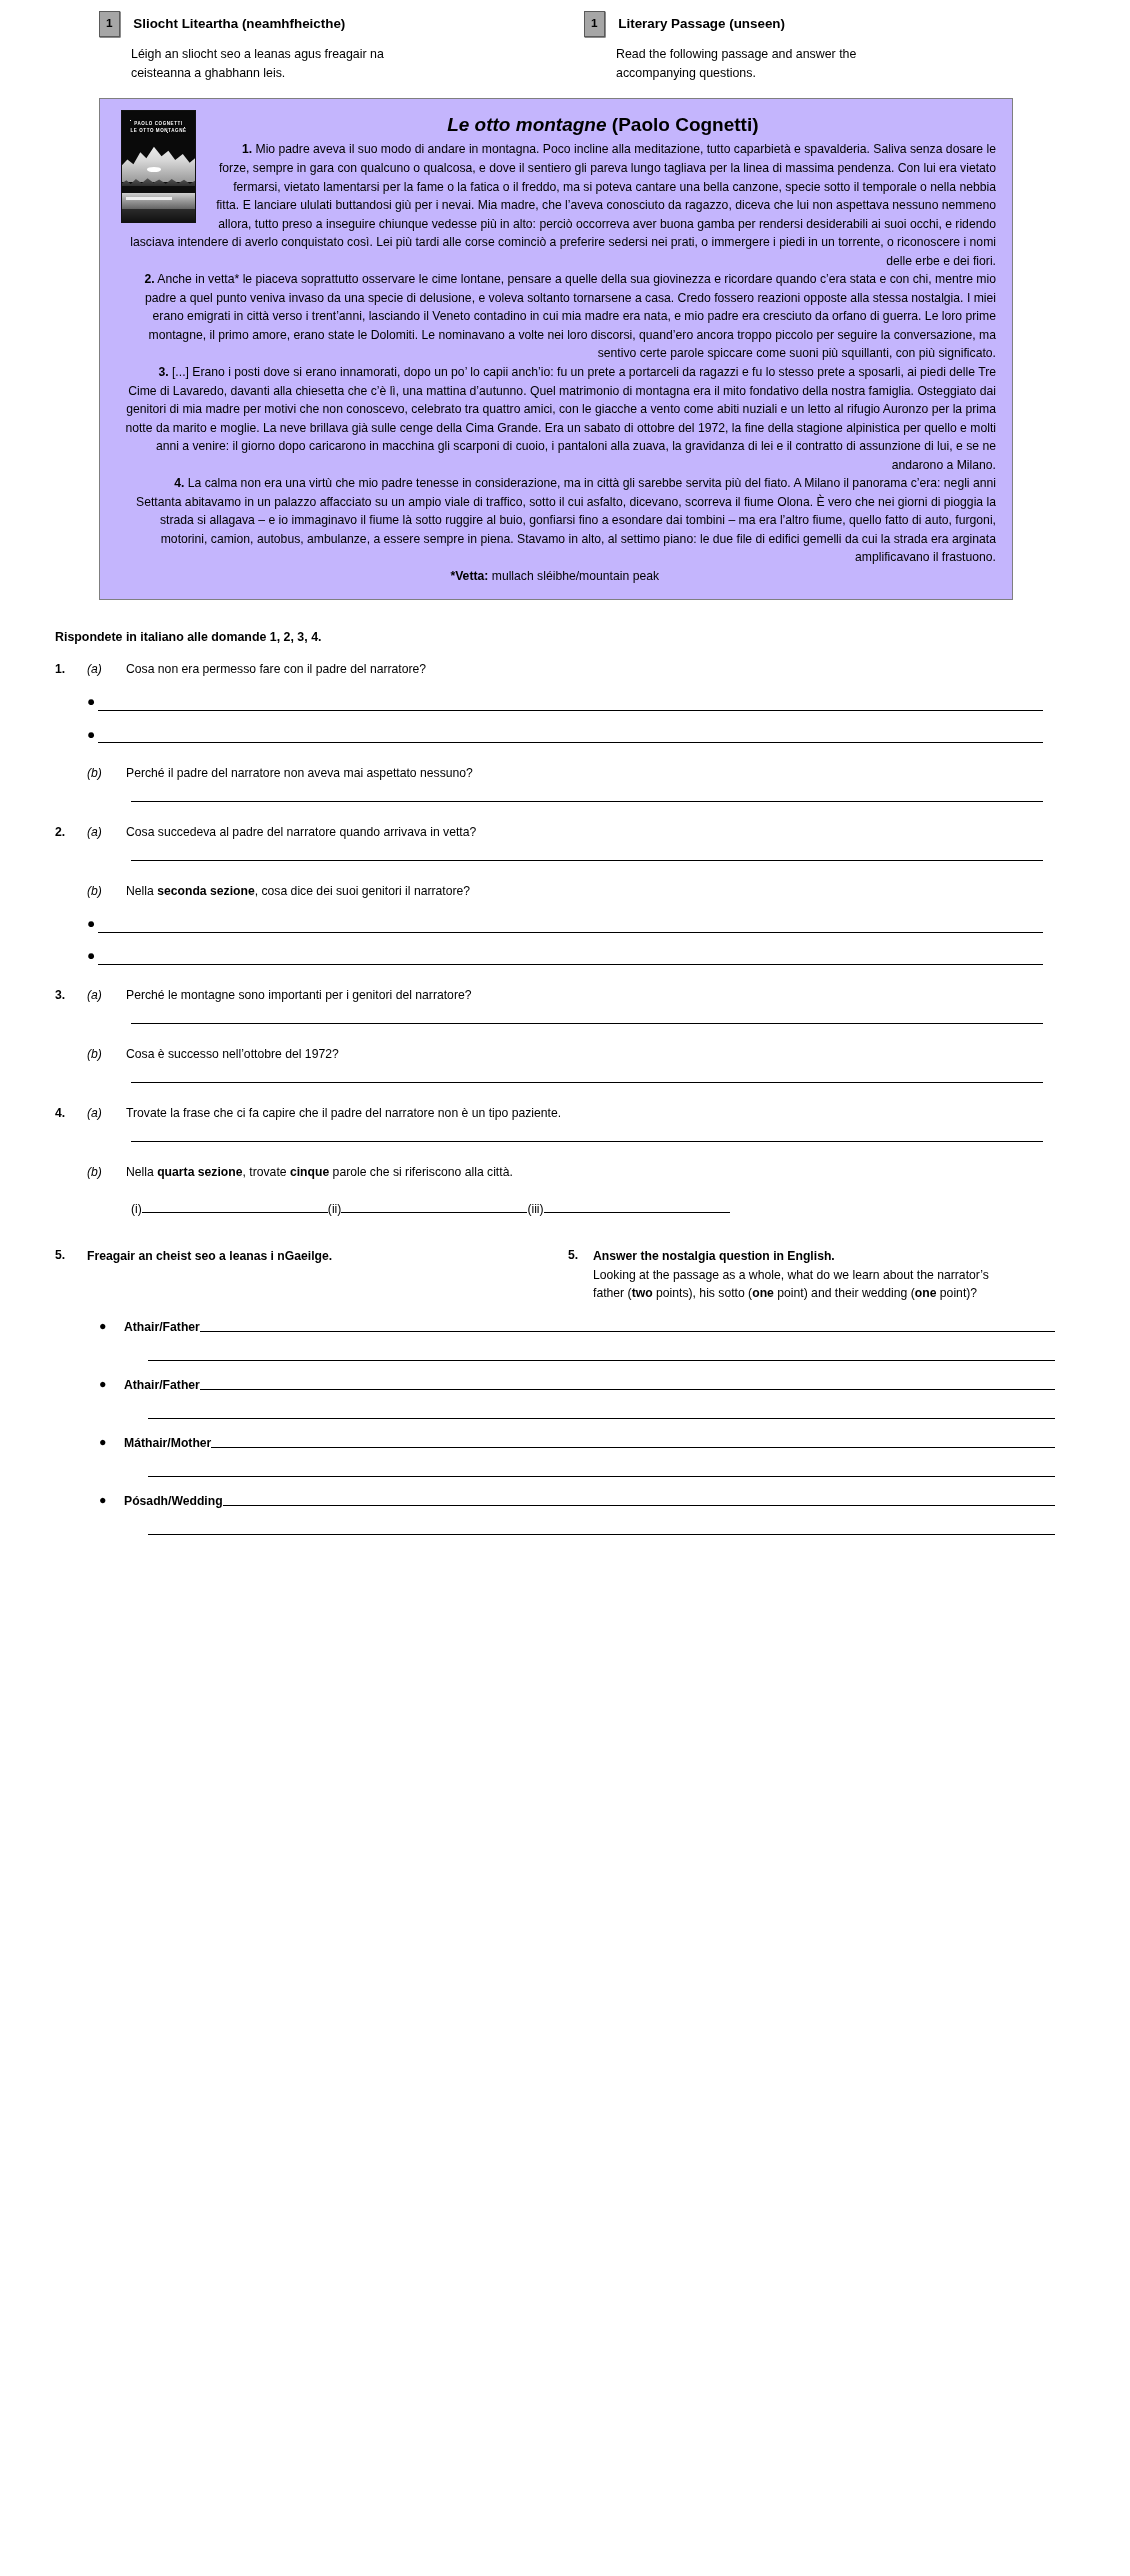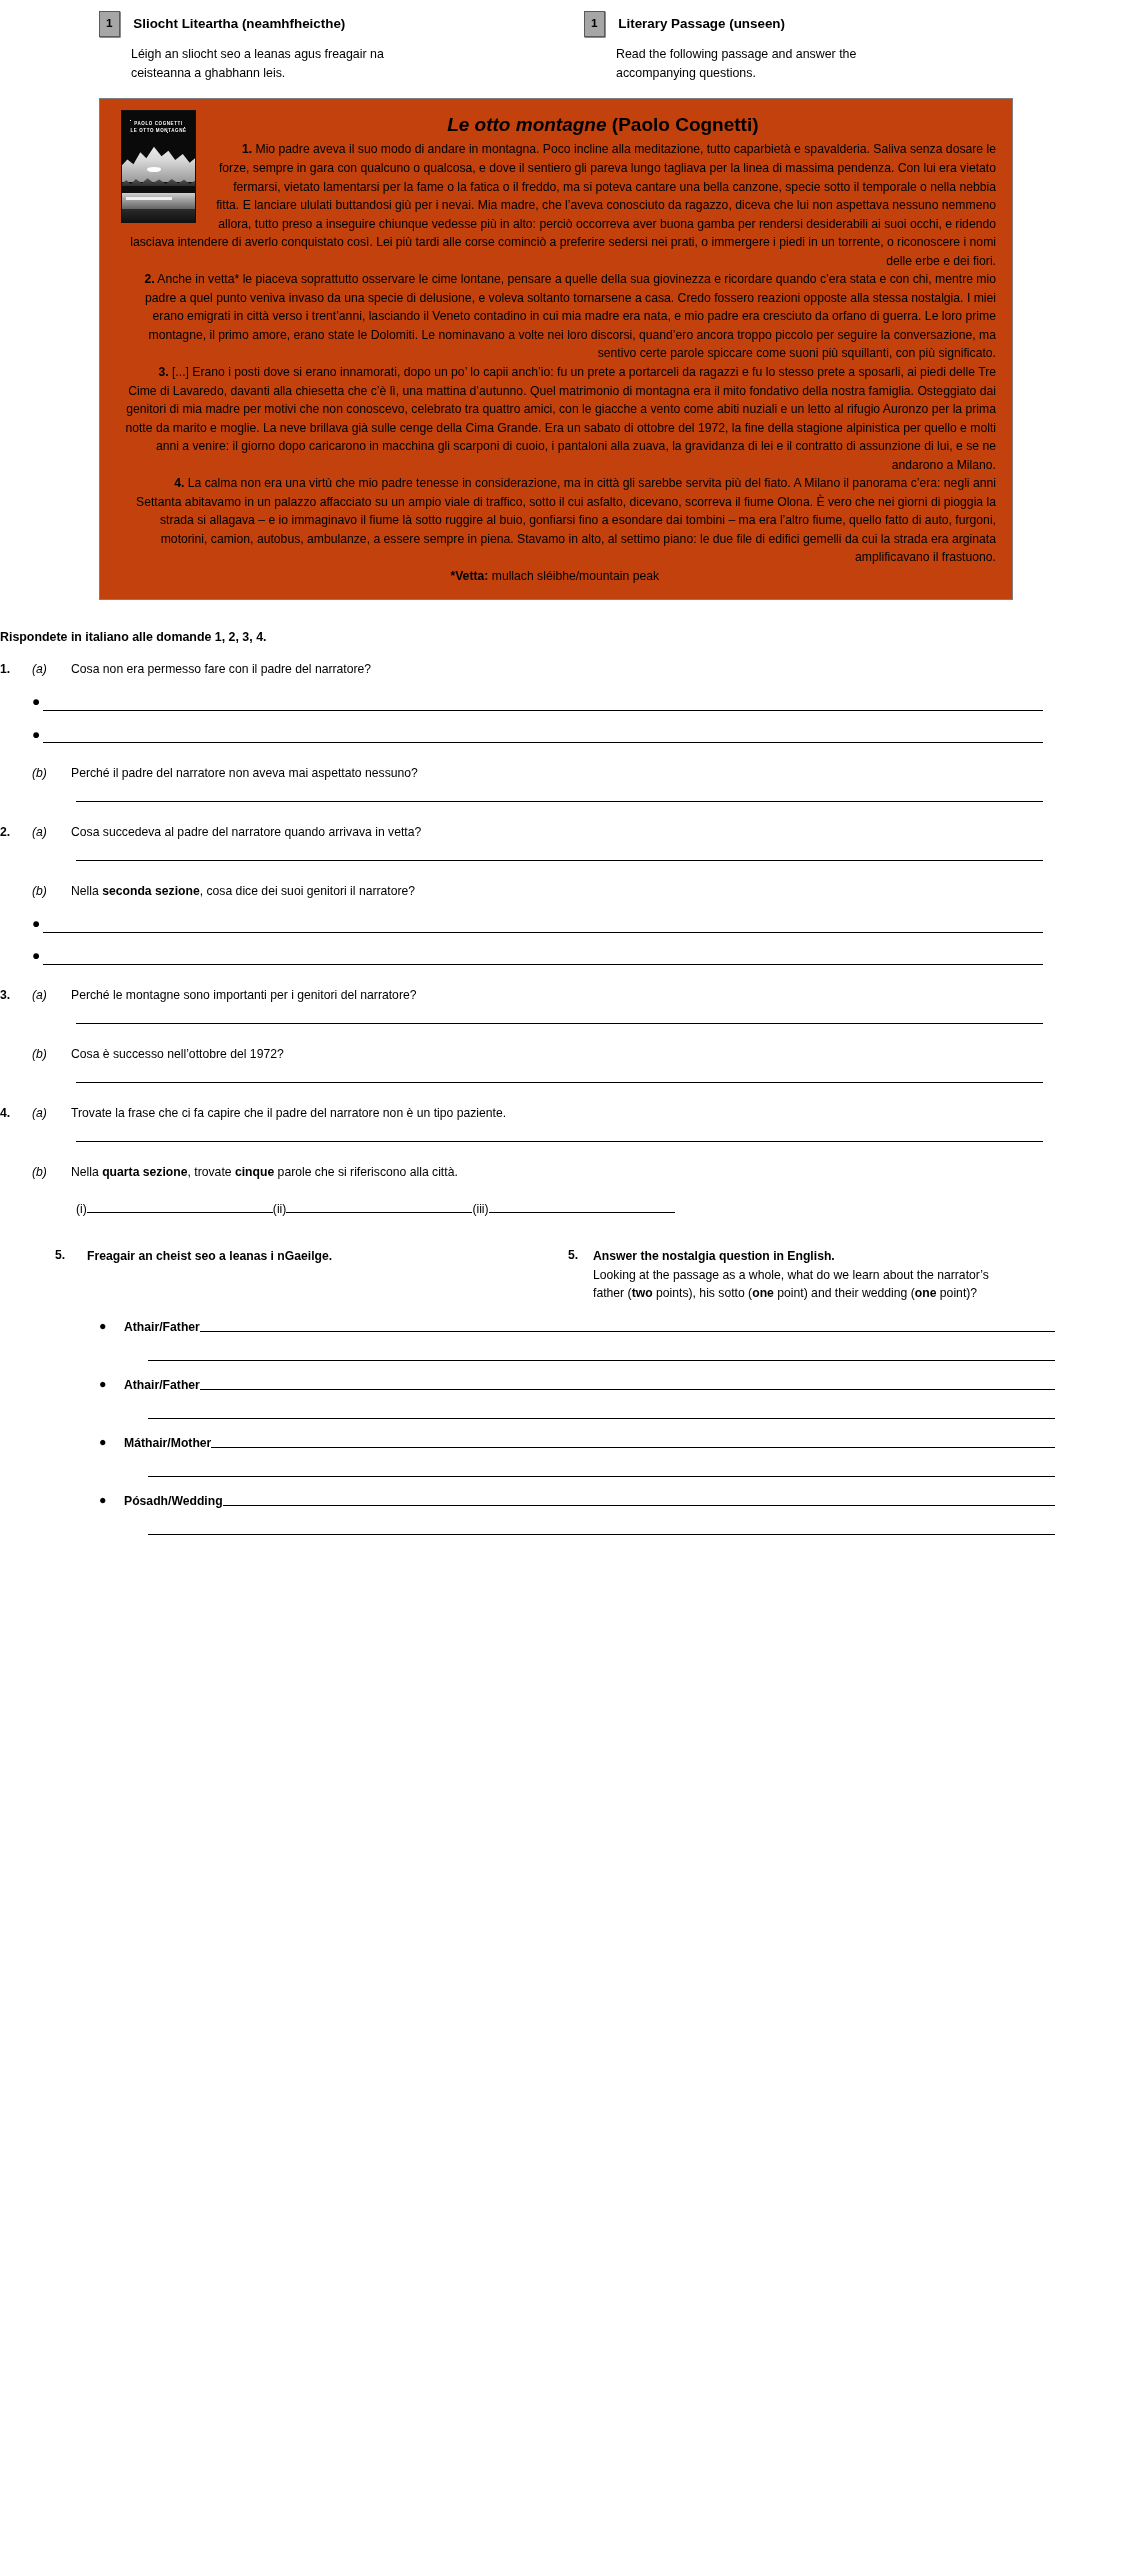--- a/index.html
+++ b/index.html
@@ -66,21 +66,21 @@
   .header-col.english .head-instr { max-width: 292px; }
 
   
   .passage-box {
     margin: 15px 0 5px 99px;
     width: 914px;
     border: 0.9px solid #7f7f7f;
     box-sizing: border-box;
     padding: 11.2px 16px 16px 16px;
     position: relative;
-    background: #c2410c;
+    background: #c4b5fd;
   }
   .passage-title {
     text-align: center;
     font-size: 19px;
     font-weight: bold;
     font-style: italic;
     margin: 3.7px 0 5px 0;
     line-height: 1.15;
   }
   .passage-title .author {
@@ -172,20 +172,21 @@
     text-align: center;
     font-size: 12.2px;
     margin-top: 2.5px;
     padding-right: 2.5px;
   }
   .footnote b { font-weight: bold; }
 
   
   .questions {
     margin: 30px 0 0 0;
+    padding-left: 55px;
     padding-right: 87px;
   }
   .q-heading {
     font-size: 12.4px;
     font-weight: bold;
     margin-bottom: 16px;
   }
   .q-block { margin-bottom: 0; }
   .q-row {
     display: flex;

